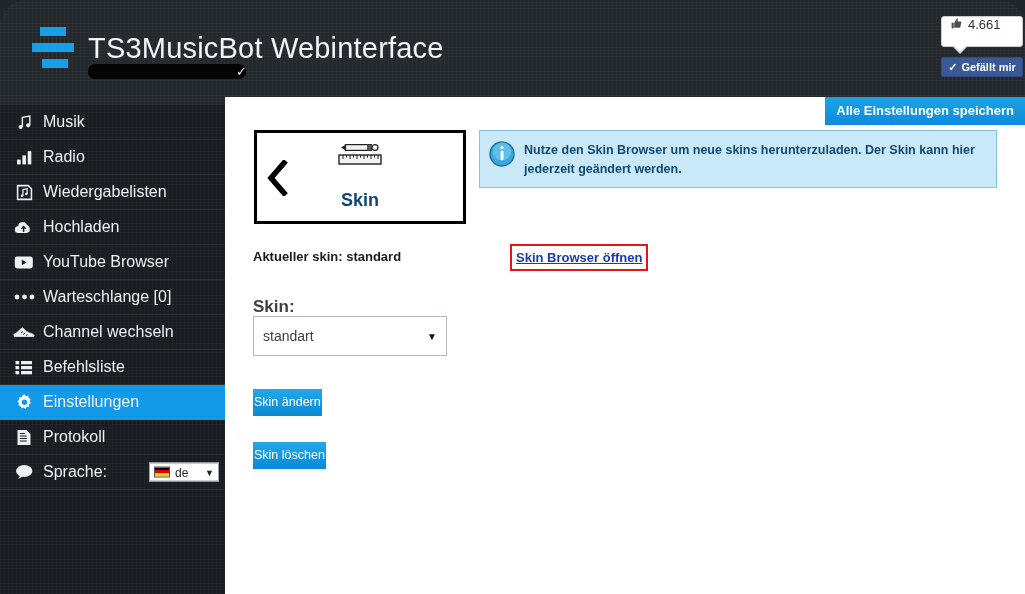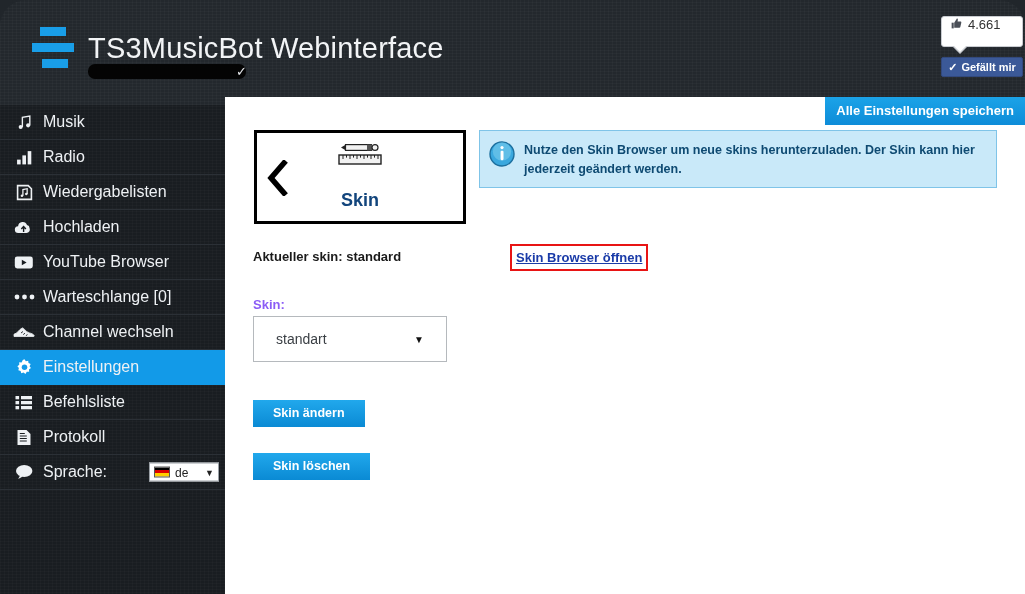--- a/index.html
+++ b/index.html
@@ -163,36 +163,36 @@
   #browser-link-wrap {
     position: absolute; left: 285px; top: 147px;
     border: 2px solid #e81414; padding: 2px 4px 3px;
   }
   #browser-link {
     font-size: 13px; font-weight: bold; color: #1a3ba8;
     text-decoration: underline; white-space: nowrap;
   }
   #skin-field-label {
     position: absolute; left: 28px; top: 200px;
-    font-size: 13px; font-weight: bold; color: #8b5cf6;
+    font-size: 17px; font-weight: bold; color: #404040;
   }
   #skin-select {
     position: absolute; left: 28px; top: 219px;
-    width: 194px; height: 46px;
+    width: 194px; height: 40px;
     background: #fff; border: 1px solid #b5b9bd;
-    display: flex; align-items: center; padding: 0 22px;
+    display: flex; align-items: center; padding: 0 9px;
     color: #3a3f44; font-size: 14px;
   }
   #skin-select-caret { margin-left: auto; font-size: 10px; color: #111; }
 
   .btn {
     position: absolute; left: 28px;
     background: linear-gradient(#21a8ec, #0a8ad4);
-    color: #fff; font-size: 12.5px; font-weight: bold;
-    padding: 6px 20px 7px; white-space: nowrap; margin-top: 11px;
+    color: #fff; font-size: 12.5px; font-weight: normal;
+    padding: 6px 1px 7px; white-space: nowrap;
   }
   #btn-change { top: 292px; }
   #btn-delete { top: 345px; }
 </style>
 </head>
 <body>
 
 <div id="app">
 
   <div id="header">
@@ -291,42 +291,42 @@
     <div class="nav-item">
       <span class="nav-ico">
         <svg width="22" height="14" viewBox="0 0 22 14">
             <path d="M1 11.5h19.5c.6 0 .8-.5.6-1-.6-1.4-2.6-2-4.6-2.6-2-.6-3.4-1.6-4.6-3-.8-.9-1.6-2-2.6-2L7 4.5 3.6 8 1 9.2z" fill="#eef1f4" stroke="#eef1f4" stroke-width=".8"></path>
             <path d="M10 6.5 8 8M12 8.2l-1.8 1.4M14.5 9.6l-1.6 1.1" stroke="#191d21" stroke-width=".9"></path>
           </svg>
       </span>
       <span class="nav-label">Channel wechseln</span>
     </div>
 
-    <div class="nav-item active">
-      <span class="nav-ico">
-        <svg width="19" height="19" viewBox="0 0 20 20">
-            <path d="M10 1.2l1.4 2.1 2.5-.5.3 2.5 2.3 1.1-1.2 2.2 1.5 2-2.1 1.4.2 2.5-2.5.1-1.4 2.2-2-1.5-2.4.8-.7-2.4-2.4-.8.6-2.4-1.6-1.9 2-1.5-.1-2.5 2.5.1L8.2 2z" fill="#fff"></path>
-            <circle cx="10" cy="9.8" r="2.9" fill="#129ae8"></circle>
-          </svg>
-      </span>
-      <span class="nav-label">Einstellungen</span>
-    </div>
-
     <div class="nav-item">
       <span class="nav-ico">
         <svg width="18" height="15" viewBox="0 0 18 15">
             <rect x="0.5" y="1" width="3.6" height="3.3" fill="#eef1f4"></rect>
             <rect x="0.5" y="6" width="3.6" height="3.3" fill="#eef1f4"></rect>
             <rect x="0.5" y="11" width="3.6" height="3.3" fill="#eef1f4"></rect>
             <rect x="6" y="1" width="11" height="3.3" fill="#eef1f4"></rect>
             <rect x="6" y="6" width="11" height="3.3" fill="#eef1f4"></rect>
             <rect x="6" y="11" width="11" height="3.3" fill="#eef1f4"></rect>
           </svg>
       </span>
       <span class="nav-label">Befehlsliste</span>
+    </div>
+
+    <div class="nav-item active">
+      <span class="nav-ico">
+        <svg width="19" height="19" viewBox="0 0 20 20">
+            <path d="M10 1.2l1.4 2.1 2.5-.5.3 2.5 2.3 1.1-1.2 2.2 1.5 2-2.1 1.4.2 2.5-2.5.1-1.4 2.2-2-1.5-2.4.8-.7-2.4-2.4-.8.6-2.4-1.6-1.9 2-1.5-.1-2.5 2.5.1L8.2 2z" fill="#fff"></path>
+            <circle cx="10" cy="9.8" r="2.9" fill="#129ae8"></circle>
+          </svg>
+      </span>
+      <span class="nav-label">Einstellungen</span>
     </div>
 
     <div class="nav-item">
       <span class="nav-ico">
         <svg width="16" height="17" viewBox="0 0 16 17">
             <path d="M1.5 1h9l4 4v11h-13z" fill="#eef1f4"></path>
             <path d="M3.8 4.5h5M3.8 7h7M3.8 9.5h7M3.8 12h7" stroke="#191d21" stroke-width="1"></path>
           </svg>
       </span>
       <span class="nav-label">Protokoll</span>

